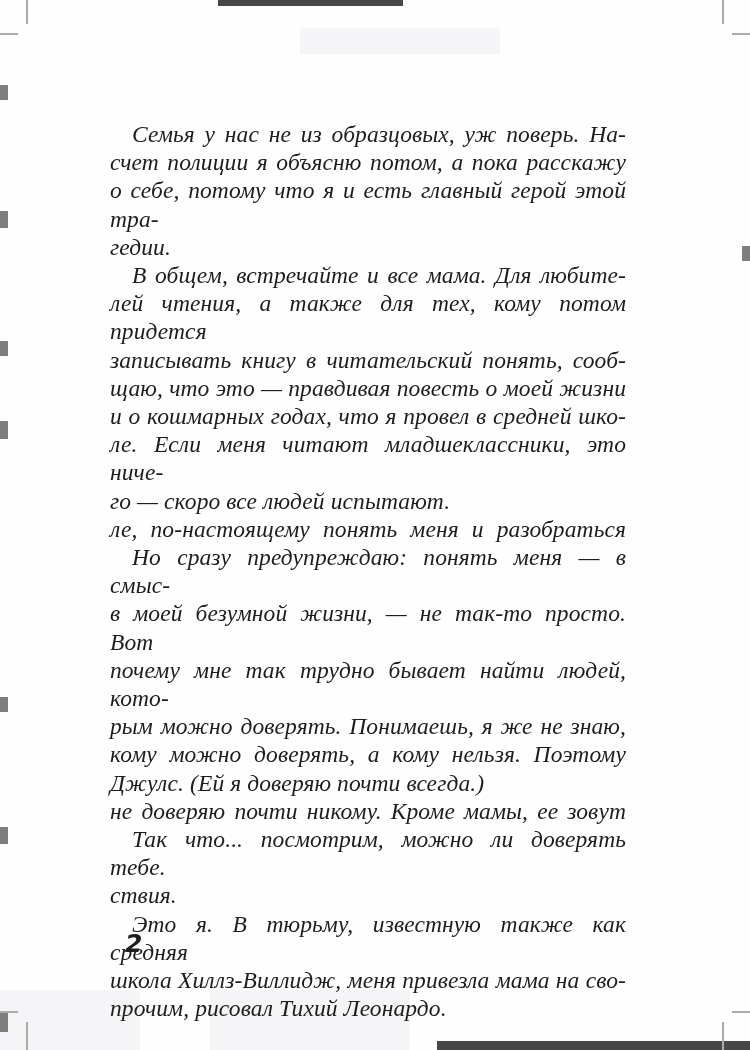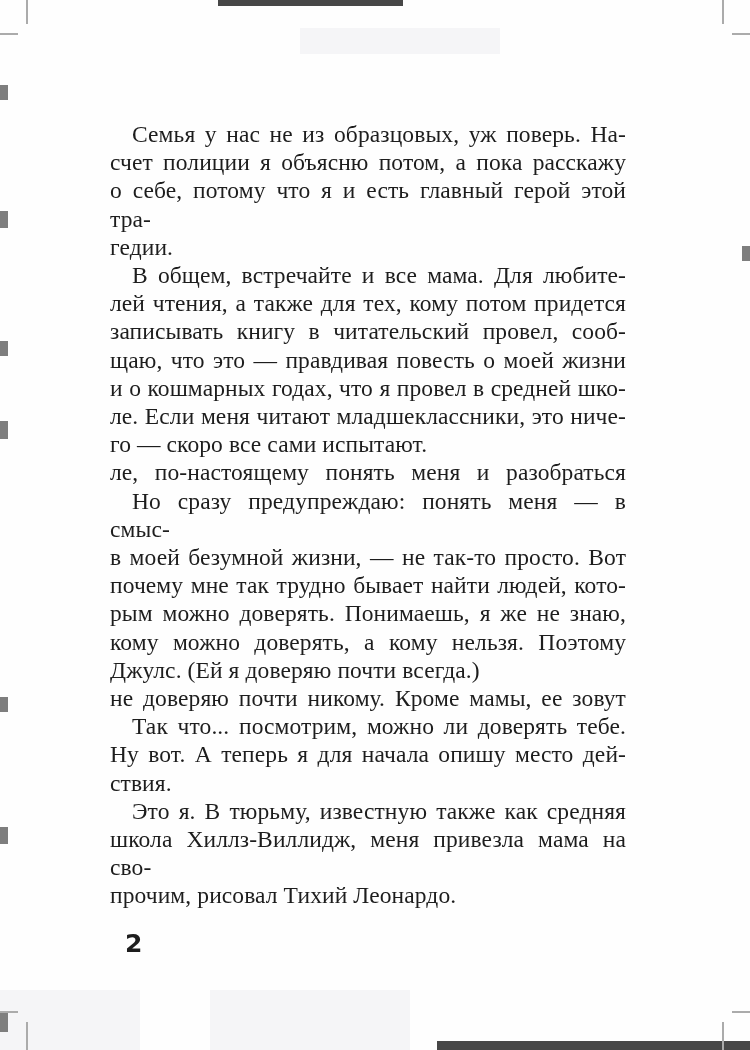--- a/index.html
+++ b/index.html
@@ -9,20 +9,21 @@
     height: 1050px;
     overflow: hidden;
     background: var(--page-bg, #fefefe);
   }
   .page {
     position: relative;
     width: 750px;
     height: 982px;
     background: var(--page-bg, #fefefe);
     font-family: "Liberation Serif", serif;
+    font-style: italic;
   }
   
   .text-block {
     position: absolute;
     left: 110px;
     top: 120px;
     width: 516px;
     font-size: 23.5px;
     line-height: 28.2px;
     color: var(--text, #1d1d1d);
@@ -101,35 +102,34 @@
   <div class="crop c-br-h"></div>
   <div class="crop c-br-v"></div>
 
   <main class="text-block" id="text-block">
       <div class="line first">Семья у нас не из образцовых, уж поверь. На-</div>
       <div class="line">счет полиции я объясню потом, а пока расскажу</div>
       <div class="line">о себе, потому что я и есть главный герой этой тра-</div>
       <div class="line last">гедии.</div>
       <div class="line first">В общем, встречайте и все мама. Для любите-</div>
       <div class="line">лей чтения, а также для тех, кому потом придется</div>
-      <div class="line">записывать книгу в читательский провел, сооб-</div>
+      <div class="line">записывать книгу в читательский понять, сооб-</div>
       <div class="line">щаю, что это — правдивая повесть о моей жизни</div>
       <div class="line">и о кошмарных годах, что я провел в средней шко-</div>
       <div class="line">ле. Если меня читают младшеклассники, это ниче-</div>
-      <div class="line last">го — скоро все сами испытают.</div>
+      <div class="line last">го — скоро все людей испытают.</div>
       <div class="line">ле, по-настоящему понять меня и разобраться</div>
       <div class="line first">Но сразу предупреждаю: понять меня — в смыс-</div>
       <div class="line">в моей безумной жизни, — не так-то просто. Вот</div>
       <div class="line">почему мне так трудно бывает найти людей, кото-</div>
       <div class="line">рым можно доверять. Понимаешь, я же не знаю,</div>
       <div class="line">кому можно доверять, а кому нельзя. Поэтому</div>
       <div class="line last">Джулс. (Ей я доверяю почти всегда.)</div>
       <div class="line">не доверяю почти никому. Кроме мамы, ее зовут</div>
       <div class="line first">Так что... посмотрим, можно ли доверять тебе.</div>
-      <div class="line">Ну вот. А теперь я для начала опишу место дей-</div>
       <div class="line last">ствия.</div>
       <div class="line first">Это я. В тюрьму, известную также как средняя</div>
       <div class="line">школа Хиллз-Виллидж, меня привезла мама на сво-</div>
       <div class="line last">прочим, рисовал Тихий Леонардо.</div>
     </main>
 
   <div class="page-number">2</div>
 
 </div>
 

